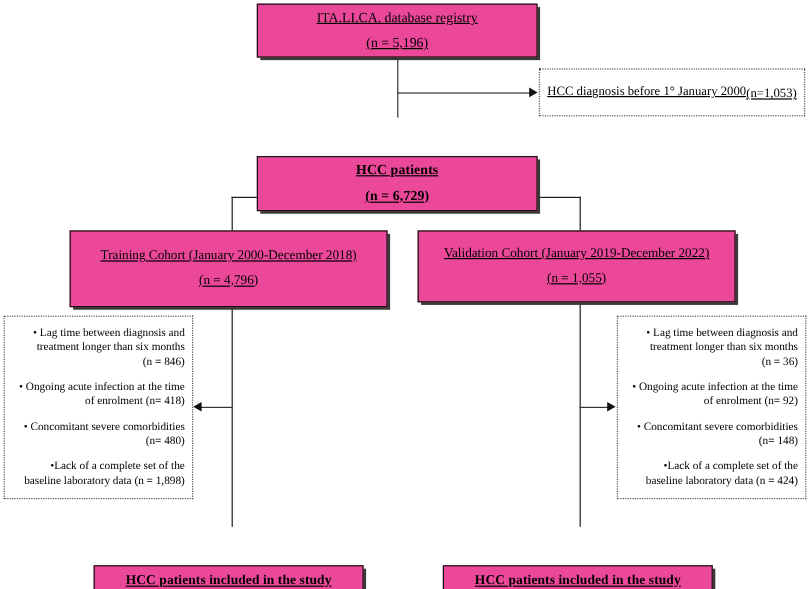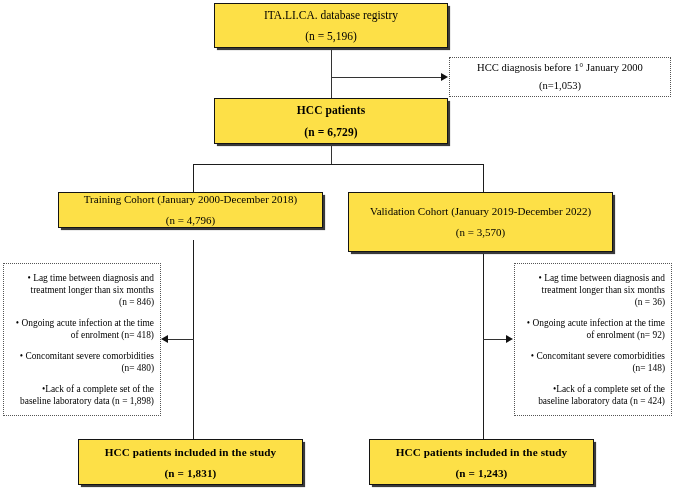--- a/index.html
+++ b/index.html
@@ -20,51 +20,53 @@
     position: absolute;
     left: 0; top: 0;
     width: 676px;
     height: 491px;
   }
 
   
   .box {
     position: absolute;
     box-sizing: border-box;
-    background: #fde047;
+    background: #ec4899;
     border: 1.3px solid #141414;
     box-shadow: 2.5px 2.5px 0 -0.4px #3a3a3a;
     display: flex;
     flex-direction: column;
     align-items: center;
     justify-content: center;
     text-align: center;
     line-height: 1.25;
     z-index: 3;
+    text-decoration: underline;
   }
   .box .line1 { display:block; }
   .box .line2 { display:block; margin-top: 7px; }
 
-  .box.bold { font-weight: bold; letter-spacing: .1px; }
+  .box.bold { font-weight: bold; letter-spacing: .1px; margin-top: 32px; }
 
   .dashbox {
     position: absolute;
     box-sizing: border-box;
     background: #ffffff;
     border: 1.4px dotted #555555;
     z-index: 3;
     text-align: right;
     line-height: 1.28;
   }
   .dashbox.centered {
     display: flex;
-    flex-direction: column;
+    flex-direction: row;
     align-items: center;
     justify-content: center;
     text-align: center;
+    text-decoration: underline;
   }
   .dashbox .b-line { display:block; }
 
   .bullet-list { margin: 0; padding: 0; list-style: none; }
   .bullet-item { margin: 0 0 9px 0; }
   .bullet-item:last-child { margin-bottom: 0; }
   .bullet-item .t { display: block; }
 
   
   .vline {
@@ -130,28 +132,28 @@
   <div class="dashbox centered" style="left:449px; top:57px; width:222px; height:40px; font-size:10.6px;">
     <span class="b-line">HCC diagnosis before 1° January 2000</span>
     <span class="b-line" style="margin-top:4px;">(n=1,053)</span>
   </div>
 
   <div class="box bold" style="left:214px; top:98px; width:234px; height:46px; font-size:11.5px;">
     <span class="line1">HCC patients</span>
     <span class="line2">(n = 6,729)</span>
   </div>
 
-  <div class="box" style="left:58px; top:192px; width:265px; height:36px; font-size:11px;">
+  <div class="box" style="left:58px; top:192px; width:265px; height:64px; font-size:11px;">
     <span class="line1">Training Cohort (January 2000-December 2018)</span>
     <span class="line2">(n = 4,796)</span>
   </div>
 
   <div class="box" style="left:348px; top:192px; width:265px; height:60px; font-size:11px;">
     <span class="line1">Validation Cohort (January 2019-December 2022)</span>
-    <span class="line2">(n = 3,570)</span>
+    <span class="line2">(n = 1,055)</span>
   </div>
 
   <div class="dashbox" style="left:3px; top:263px; width:158px; height:153px; font-size:9.4px; padding:8px 6px 6px 5px;">
     <ul class="bullet-list">
       <li class="bullet-item">
         <span class="t">• Lag time between diagnosis and treatment longer than six months</span>
         <span class="t">(n = 846)</span>
       </li>
       <li class="bullet-item">
         <span class="t">• Ongoing acute infection at the time of enrolment (n= 418)</span>

